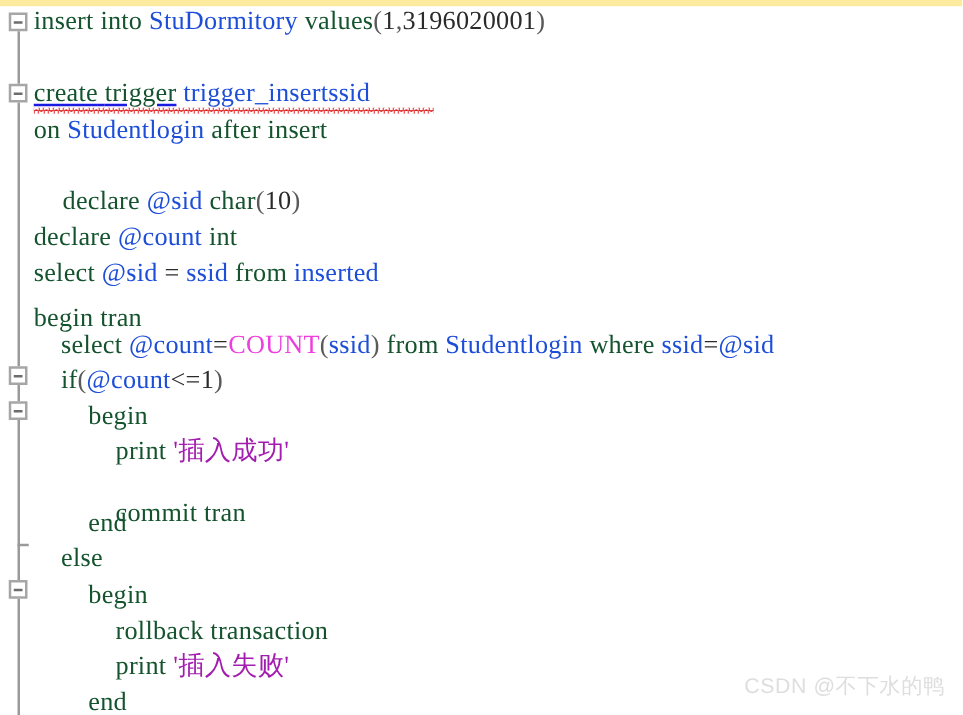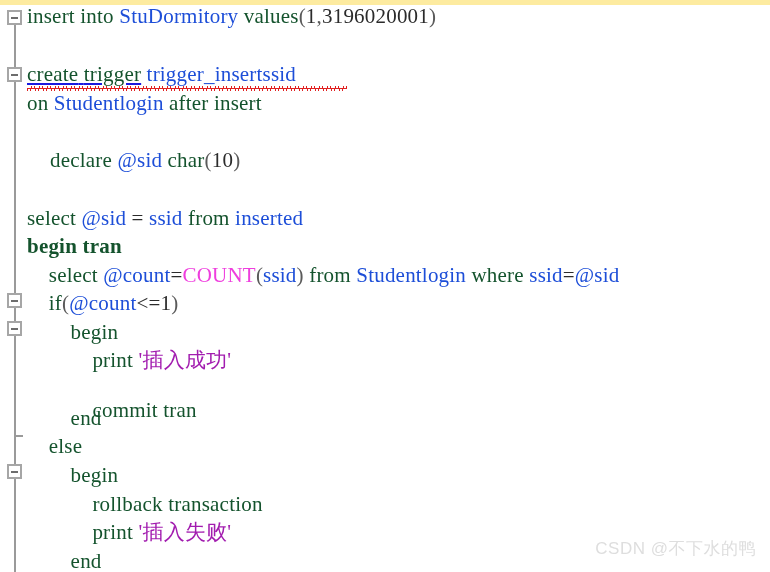--- a/index.html
+++ b/index.html
@@ -154,22 +154,23 @@
       <div class="fold-tick" style="top: 435px;"></div>
     </div>
 
   <div id="code">
       <div class="line" style="top: 2px;"><span style="display: inline-block; width: 27px;">  </span><span class="kw">insert</span><span class="ws"> </span><span class="kw">into</span><span class="ws"> </span><span class="id">StuDormitory</span><span class="ws"> </span><span class="kw">values</span><span class="punc">(</span><span class="num">1</span><span class="punc">,</span><span class="num">3196020001</span><span class="punc">)</span></div>
       <div class="line" style="top: 31px;"><span style="display: inline-block; width: 27px;">  </span></div>
       <div class="line" style="top: 60px;"><span style="display: inline-block; width: 27px;">  </span><span class="kw uline">create</span><span class="ws uline"> </span><span class="kw uline">trigger</span><span class="ws"> </span><span class="id">trigger_insertssid</span></div>
       <div class="squiggle" style="left: 27px; width: 320px; top: 86px;"></div>
       <div class="line" style="top: 89px;"><span style="display: inline-block; width: 27px;">  </span><span class="kw">on</span><span class="ws"> </span><span class="id">Studentlogin</span><span class="ws"> </span><span class="kw">after</span><span class="ws"> </span><span class="kw">insert</span></div>
       <div class="line" style="top: 146px; margin-left: 23px;"><span style="display: inline-block; width: 27px;">  </span><span class="kw">declare</span><span class="ws"> </span><span class="id">@sid</span><span class="ws"> </span><span class="kw">char</span><span class="punc">(</span><span class="num">10</span><span class="punc">)</span></div>
+      <div class="line" style="top: 175px;"><span style="display: inline-block; width: 27px;">  </span><span class="kw">declare</span><span class="ws"> </span><span class="id">@count</span><span class="ws"> </span><span class="kw">int</span></div>
       <div class="line" style="top: 204px;"><span style="display: inline-block; width: 27px;">  </span><span class="kw">select</span><span class="ws"> </span><span class="id">@sid</span><span class="ws"> </span><span class="op">=</span><span class="ws"> </span><span class="id">ssid</span><span class="ws"> </span><span class="kw">from</span><span class="ws"> </span><span class="id">inserted</span></div>
-      <div class="line" style="top: 232px; font-weight: bold;"><span style="display: inline-block; width: 27px;">  </span><span class="kw">begin</span><span class="ws"> </span><span class="kw">tran</span></div>
+      <div class="line" style="top: 240px;"><span style="display: inline-block; width: 27px;">  </span><span class="kw">begin</span><span class="ws"> </span><span class="kw">tran</span></div>
       <div class="line" style="top: 261px;"><span style="display: inline-block; width: 27px;">  </span><span class="ws">    </span><span class="kw">select</span><span class="ws"> </span><span class="id">@count</span><span class="op">=</span><span class="fn">COUNT</span><span class="punc">(</span><span class="id">ssid</span><span class="punc">)</span><span class="ws"> </span><span class="kw">from</span><span class="ws"> </span><span class="id">Studentlogin</span><span class="ws"> </span><span class="kw">where</span><span class="ws"> </span><span class="id">ssid</span><span class="op">=</span><span class="id">@sid</span></div>
       <div class="line" style="top: 289px;"><span style="display: inline-block; width: 27px;">  </span><span class="ws">    </span><span class="kw">if</span><span class="punc">(</span><span class="id">@count</span><span class="op">&lt;=</span><span class="num">1</span><span class="punc">)</span></div>
       <div class="line" style="top: 318px;"><span style="display: inline-block; width: 27px;">  </span><span class="ws">        </span><span class="kw">begin</span></div>
       <div class="line" style="top: 346px;"><span style="display: inline-block; width: 27px;">  </span><span class="ws">            </span><span class="kw">print</span><span class="ws"> </span><span class="str">'插入成功'</span></div>
       <div class="line" style="top: 396px;"><span style="display: inline-block; width: 27px;">  </span><span class="ws">            </span><span class="kw">commit</span><span class="ws"> </span><span class="kw">tran</span></div>
       <div class="line" style="top: 404px;"><span style="display: inline-block; width: 27px;">  </span><span class="ws">        </span><span class="kw">end</span></div>
       <div class="line" style="top: 432px;"><span style="display: inline-block; width: 27px;">  </span><span class="ws">    </span><span class="kw">else</span></div>
       <div class="line" style="top: 461px;"><span style="display: inline-block; width: 27px;">  </span><span class="ws">        </span><span class="kw">begin</span></div>
       <div class="line" style="top: 490px;"><span style="display: inline-block; width: 27px;">  </span><span class="ws">            </span><span class="kw">rollback</span><span class="ws"> </span><span class="kw">transaction</span></div>
       <div class="line" style="top: 518px;"><span style="display: inline-block; width: 27px;">  </span><span class="ws">            </span><span class="kw">print</span><span class="ws"> </span><span class="str">'插入失败'</span></div>

